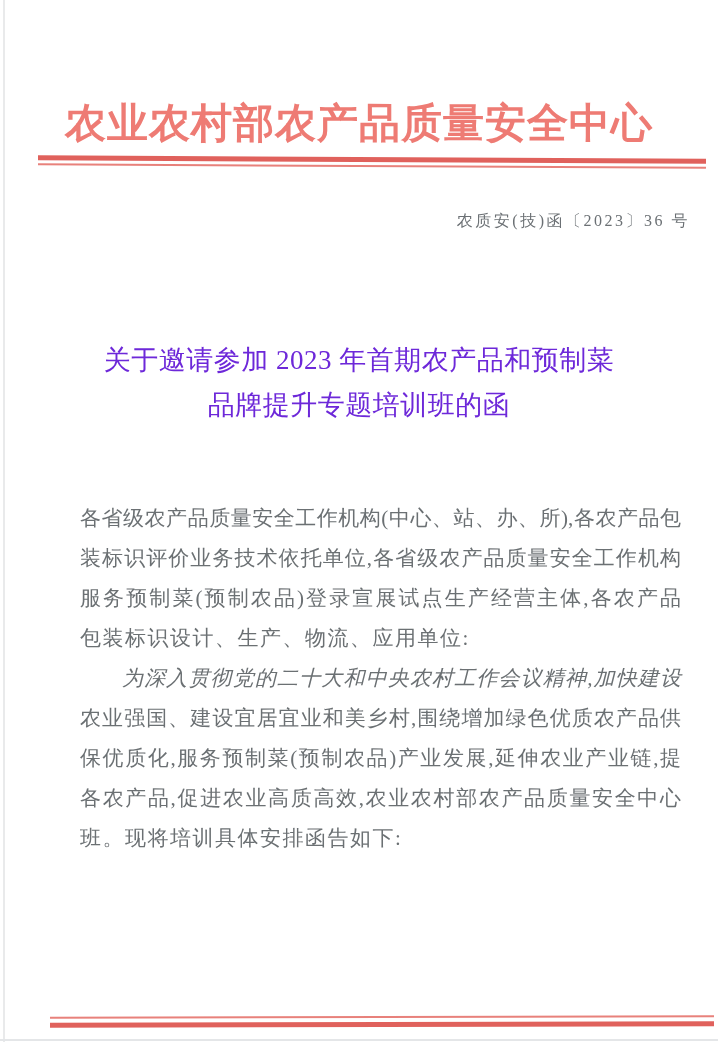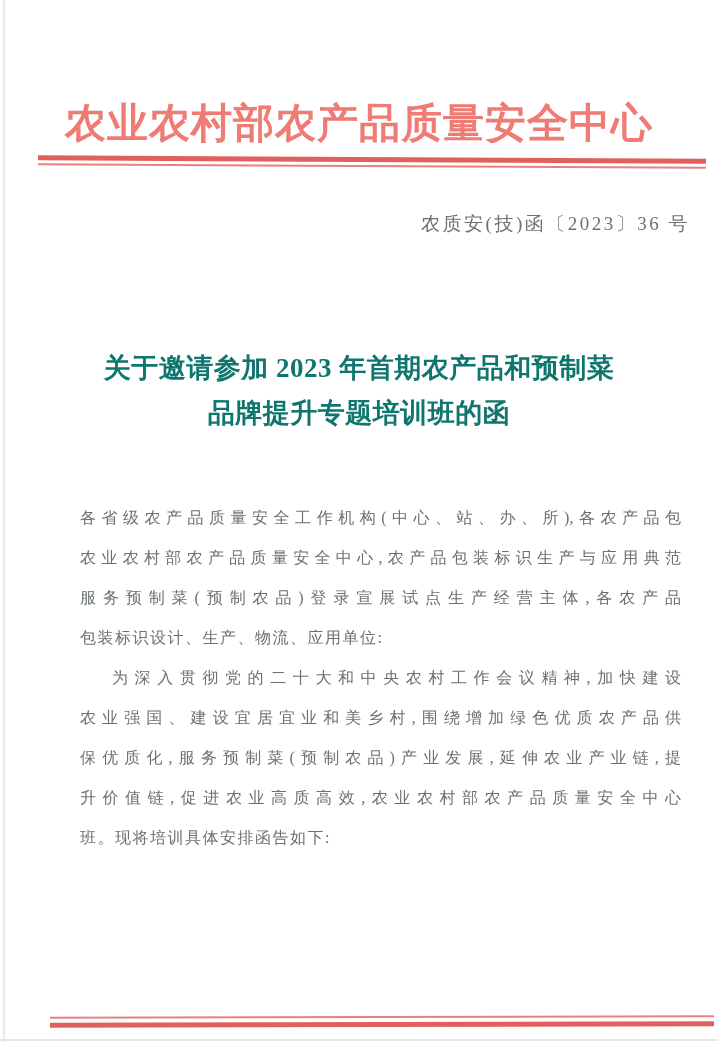--- a/index.html
+++ b/index.html
@@ -54,62 +54,62 @@
   }
   .header-rule .thick { height: 4.5px; background: #e0615c; }
   .header-rule .gap   { height: 3.5px; }
   .header-rule .thin  { height: 1.8px; background: #e8817b; }
 
   
   .doc-number {
     position: absolute;
     top: 211px;
     right: 28px;
-    font-size: 19px;
+    font-size: 16px;
     letter-spacing: 2.5px;
     color: #6b7074;
     white-space: nowrap;
   }
 
   
   .letter-title {
     position: absolute;
-    top: 346px;
+    top: 338px;
     left: 0; right: 0;
     text-align: center;
-    font-weight: 700;
+    font-weight: 400;
     font-size: 27px;
     line-height: 45px;
-    color: #0f766e;
+    color: #6d28d9;
     letter-spacing: 0.5px;
   }
 
   
   .letter-body {
     position: absolute;
     top: 498px;
     left: 80px;
     width: 601px;
-    font-size: 16px;
+    font-size: 21px;
     line-height: 40px;
     color: #6b7073;
   }
   .letter-body .line {
     height: 40px;
     white-space: nowrap;
     text-align: justify;
     text-align-last: justify;
     overflow: visible;
   }
   .letter-body .line.short {
     text-align: left;
     text-align-last: left;
     letter-spacing: 1.5px;
   }
-  .letter-body .line.indent { text-indent: 2em; }
+  .letter-body .line.indent { text-indent: 2em; font-style: italic; }
 
   
   .footer-rule {
     position: absolute;
     top: 1016px;
     left: 50px;
     width: 664px;
     transform: rotate(-0.12deg);
     transform-origin: 50% 50%;
   }
@@ -134,27 +134,27 @@
 
   <div class="doc-number">农质安(技)函〔2023〕36 号</div>
 
   <div class="letter-title">
     <div>关于邀请参加 2023 年首期农产品和预制菜</div>
     <div>品牌提升专题培训班的函</div>
   </div>
 
   <div class="letter-body">
     <div class="line">各省级农产品质量安全工作机构(中心、站、办、所),各农产品包</div>
-    <div class="line">农业农村部农产品质量安全中心,农产品包装标识生产与应用典范</div>
+    <div class="line">装标识评价业务技术依托单位,各省级农产品质量安全工作机构</div>
     <div class="line">服务预制菜(预制农品)登录宣展试点生产经营主体,各农产品</div>
     <div class="line short">包装标识设计、生产、物流、应用单位:</div>
     <div class="line indent">为深入贯彻党的二十大和中央农村工作会议精神,加快建设</div>
     <div class="line">农业强国、建设宜居宜业和美乡村,围绕增加绿色优质农产品供</div>
     <div class="line">保优质化,服务预制菜(预制农品)产业发展,延伸农业产业链,提</div>
-    <div class="line">升价值链,促进农业高质高效,农业农村部农产品质量安全中心</div>
+    <div class="line">各农产品,促进农业高质高效,农业农村部农产品质量安全中心</div>
     <div class="line short">班。现将培训具体安排函告如下:</div>
   </div>
 
   <div class="footer-rule">
     <div class="thin"></div>
     <div class="gap"></div>
     <div class="thick"></div>
   </div>
 
   <div class="edge-bottom"></div>

